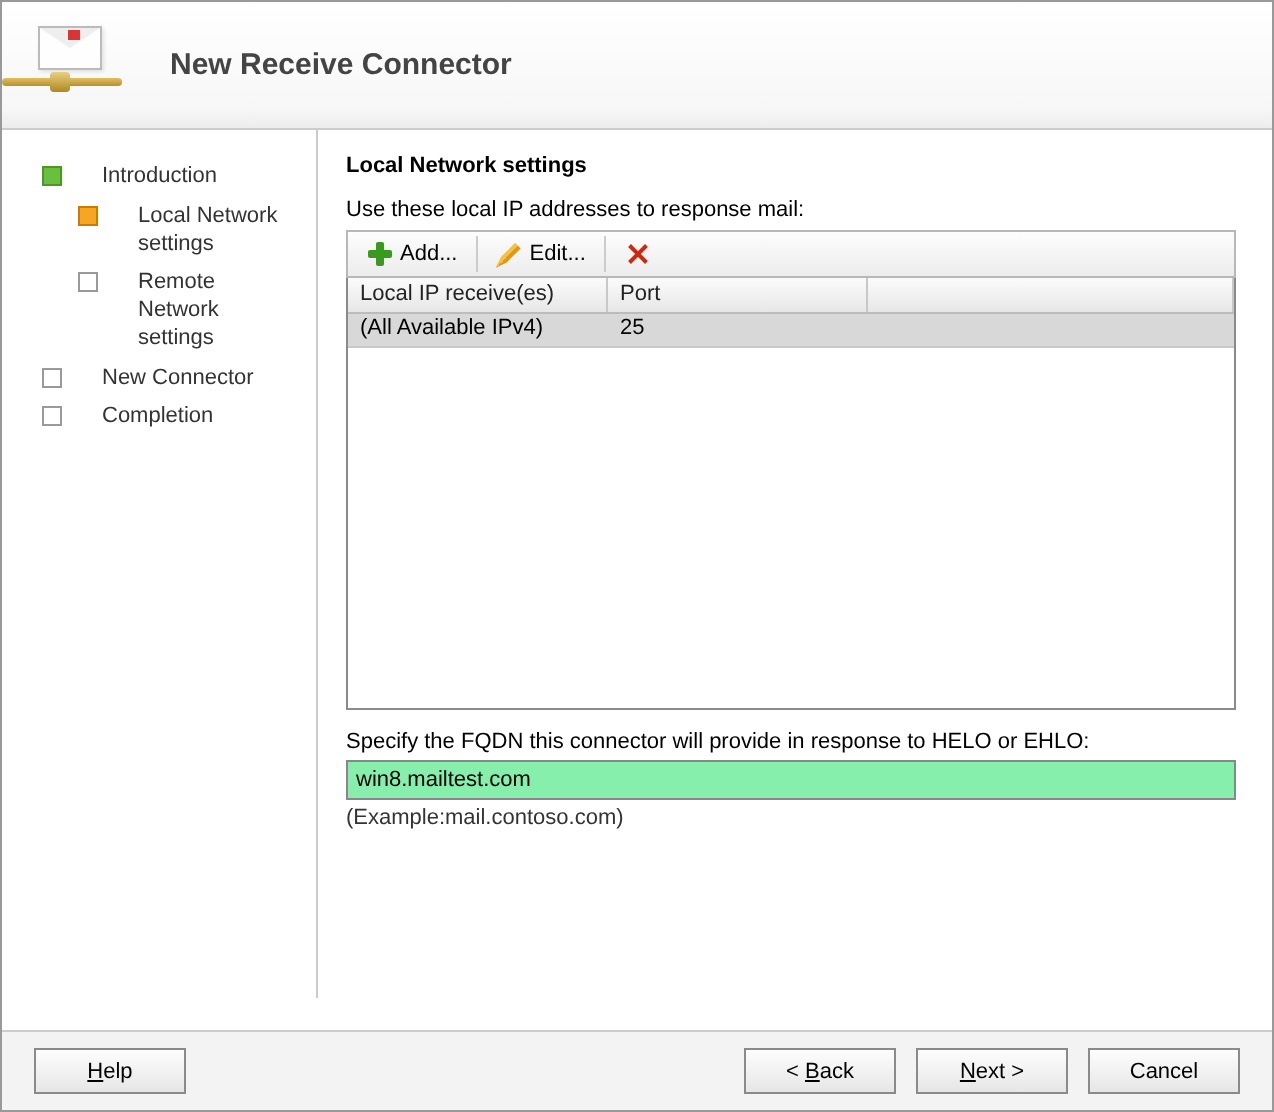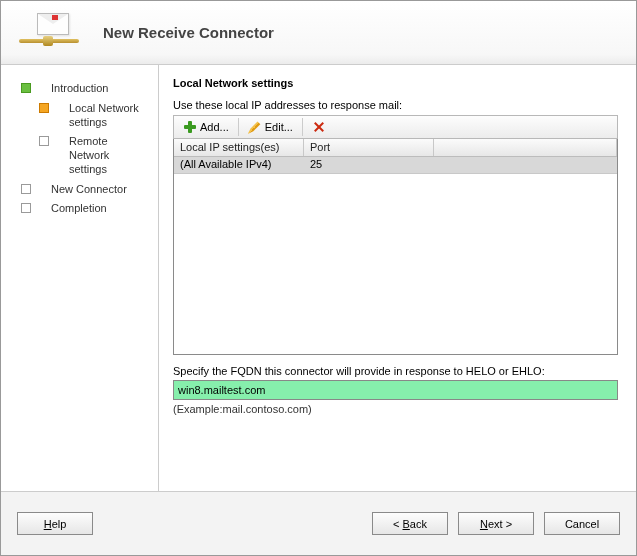--- a/index.html
+++ b/index.html
@@ -12,21 +12,20 @@
     width: 637px;
     height: 556px;
     overflow: hidden;
     border: 1px solid #999;
     position: relative;
   }
   .header {
     display: flex;
     align-items: center;
     height: 64px;
-    padding-left: 18px;
     border-bottom: 1px solid #ccc;
     background: linear-gradient(#fff, #f7f7f7 85%, #ececec);
   }
   .header-icon {
     width: 60px;
     height: 44px;
     position: relative;
     flex-shrink: 0;
   }
   
@@ -192,21 +191,21 @@
     border:1px solid #888;
     padding:2px 4px;
     font:inherit;
     background:#86efac;
   }
   .example { margin-top:3px; color:#333; }
 
   .footer {
     position:absolute;
     left:0; right:0; bottom:0;
-    height:64px;
+    height:40px;
     border-top:1px solid #ccc;
     background:#f3f3f3;
     display:flex;
     align-items:center;
     padding:0 16px;
   }
   .btn {
     height:23px;
     min-width:76px;
     border:1px solid #8a8a8a;
@@ -272,21 +271,21 @@
         <span>Edit...</span>
       </button>
       <span class="tsep"></span>
       <button class="tbtn">
         <span class="ic-del"></span>
       </button>
     </div>
 
     <div class="grid">
       <div class="grid-header">
-        <div class="gh-cell col-ip">Local IP settings(es)</div>
+        <div class="gh-cell col-ip">Local IP receive(es)</div>
         <div class="gh-cell col-port">Port</div>
         <div class="gh-cell col-rest"></div>
       </div>
       <div class="grid-row">
         <div class="gr-cell col-ip">(All Available IPv4)</div>
         <div class="gr-cell col-port">25</div>
         <div class="gr-cell col-rest"></div>
       </div>
     </div>
 

